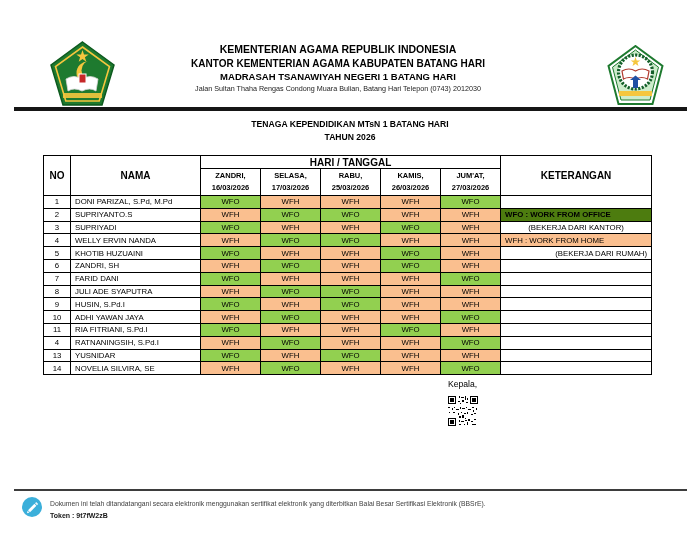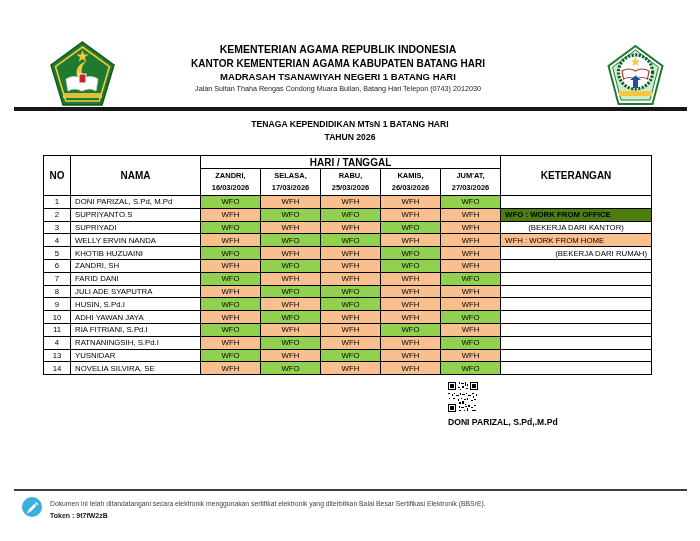--- a/index.html
+++ b/index.html
@@ -278,20 +278,21 @@
         <td class="c-val" style="background: rgb(146, 208, 80);">WFO</td>
         <td class="c-val" style="background: rgb(250, 191, 143);">WFH</td>
         <td class="c-val" style="background: rgb(250, 191, 143);">WFH</td>
         <td class="c-val" style="background: rgb(146, 208, 80);">WFO</td>
         <td class="c-ket"></td>
       </tr>
     </tbody>
 </table>
 
 <div class="signature">
+  <div>Kepala,</div>
   <svg class="qr" width="30" height="30" viewBox="0 0 25 25" shape-rendering="crispEdges">
     <rect width="25" height="25" fill="#fff"></rect>
     <g fill="#000">
       <rect x="0" y="0" width="7" height="7"></rect>
         <rect x="1" y="1" width="5" height="5" fill="#fff"></rect>
         <rect x="2" y="2" width="3" height="3"></rect>
       <rect x="18" y="0" width="7" height="7"></rect>
         <rect x="19" y="1" width="5" height="5" fill="#fff"></rect>
         <rect x="20" y="2" width="3" height="3"></rect>
       <rect x="0" y="18" width="7" height="7"></rect>
@@ -332,21 +333,20 @@
         <rect x="14" y="20" width="2" height="1"></rect>
         <rect x="17" y="19" width="1" height="2"></rect>
       <rect x="19" y="21" width="2" height="1"></rect>
         <rect x="22" y="19" width="1" height="1"></rect>
         <rect x="20" y="23" width="3" height="1"></rect>
         <rect x="9" y="23" width="2" height="1"></rect>
       <rect x="13" y="23" width="1" height="1"></rect>
         <rect x="16" y="22" width="1" height="2"></rect>
     </g>
   </svg>
-  <div class="sig-name">DONI PARIZAL, S.Pd,.M.Pd</div>
 </div>
 
 <div class="footer-rule"></div>
 <div class="footer">
   <svg width="20" height="20" viewBox="0 0 20 20">
     <circle cx="10" cy="10" r="10" fill="#3BAFDA"></circle>
     <path d="M6 13.2 L12.4 6.8 L14.4 8.8 L8 15.2 Z" fill="#ffffff"></path>
     <path d="M5.6 13.8 L5 16.2 L7.4 15.6 Z" fill="#ffffff"></path>
     <path d="M13 6.2 L14.2 5 L16.2 7 L15 8.2 Z" fill="#ffffff" opacity="0.9"></path>
   </svg>

